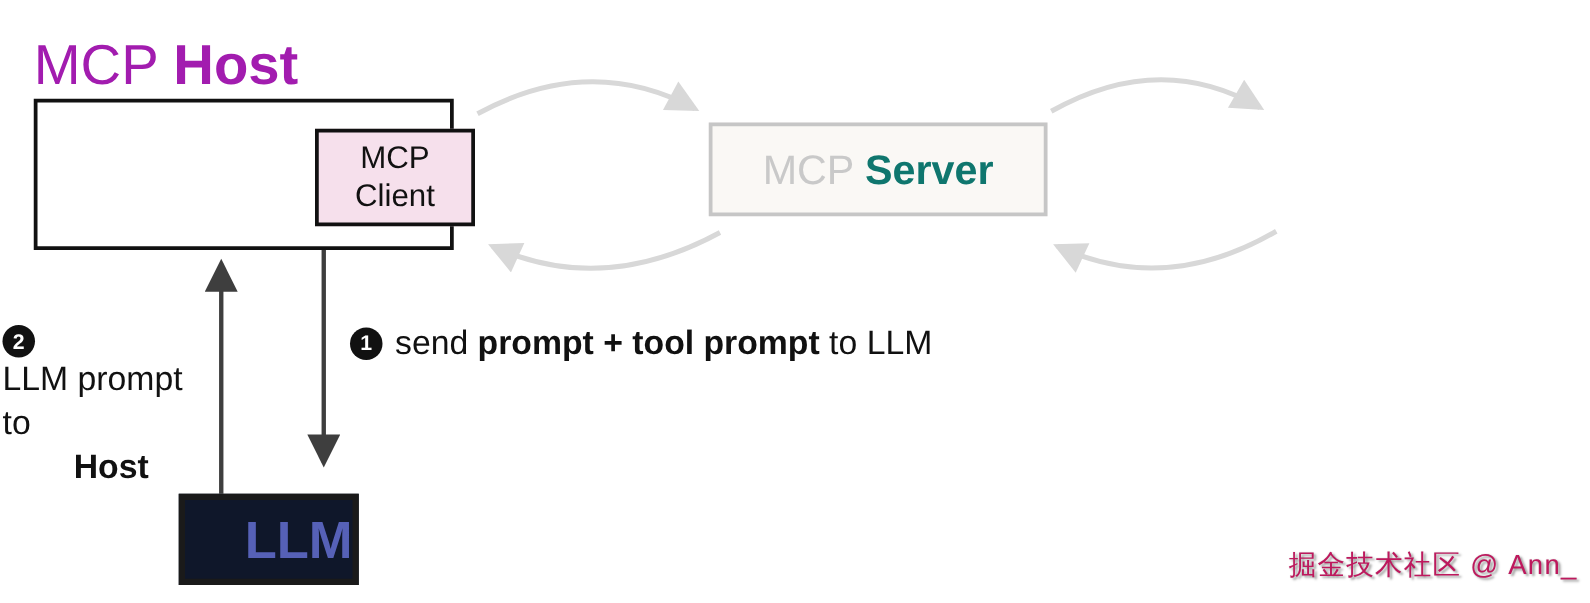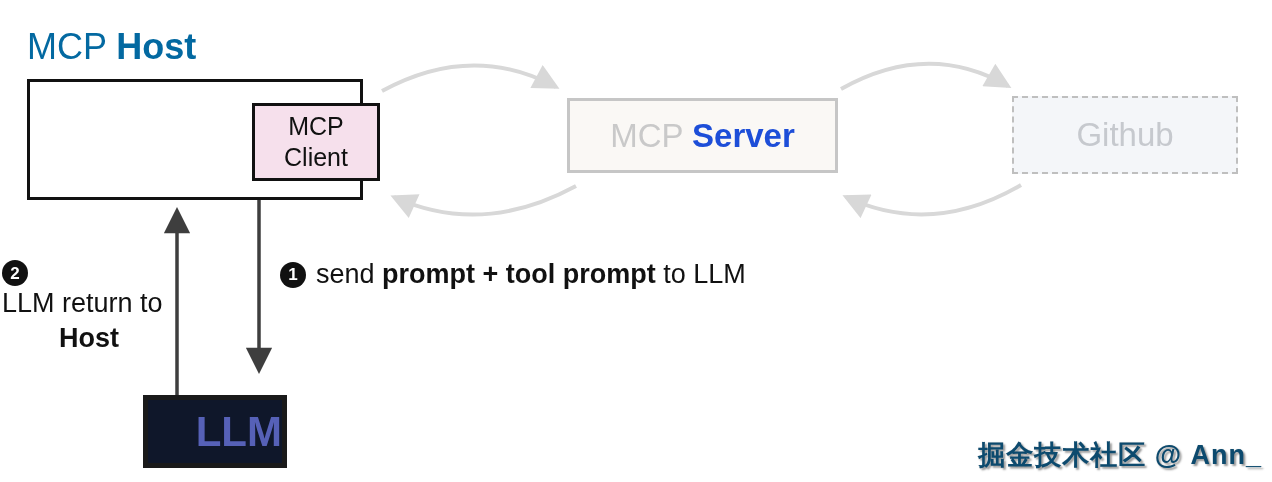--- a/index.html
+++ b/index.html
@@ -17,23 +17,23 @@
     position: absolute;
     left: 0; top: 0;
     width: 1272px; height: 482px;
     pointer-events: none;
   }
   .pre { white-space: pre; }
 
   .diagram-title {
     position: absolute;
     left: 27px; top: 26px;
-    font-size: 36px;
+    font-size: 45px;
     letter-spacing: 0px;
-    color: #0369a1;
+    color: #a21caf;
   }
   .diagram-title b { font-weight: 700; }
 
   .host-box {
     position: absolute;
     left: 27px; top: 79px;
     width: 336px; height: 121px;
     background: #ffffff;
     border: 3px solid #111111;
   }
@@ -59,21 +59,21 @@
     left: 567px; top: 98px;
     width: 271px; height: 75px;
     background: #faf8f5;
     border: 3px solid #c6c6c6;
     display: flex;
     align-items: center;
     justify-content: center;
     font-size: 33px;
     color: #c9c9c9;
   }
-  .server-box b { font-weight: 700; color: #1d4ed8; }
+  .server-box b { font-weight: 700; color: #0f766e; }
 
   .github-box {
     position: absolute;
     left: 1012px; top: 96px;
     width: 226px; height: 78px;
     background: #f4f6f9;
     border: 2.5px dashed #bfbfbf;
     display: flex;
     align-items: center;
     justify-content: center;
@@ -133,23 +133,23 @@
     gap: 10px;
   }
   .step2 .line3 {
     font-weight: 700;
     text-align: center;
   }
 
   .watermark {
     position: absolute;
     right: 10px; top: 437px;
-    font-size: 27px;
-    font-weight: 700;
-    color: #0c4a6e;
+    font-size: 22px;
+    font-weight: 400;
+    color: #be185d;
     text-shadow: 2px 2px 2px #999999, 0 0 1px #c9c9c9;
     letter-spacing: 1px;
   }
 </style>
 </head>
 <body>
 
 <div class="canvas">
 
   <svg class="arrows-layer" viewBox="0 0 1272 482" xmlns="http://www.w3.org/2000/svg">
@@ -178,36 +178,33 @@
   <div class="client-box">
     <span>MCP</span>
     <b>Client</b>
   </div>
 
   <div class="server-box">
       <span class="pre">MCP </span>
       <b>Server</b>
     </div>
 
-  <div class="github-box">
-      <span>Github</span>
-    </div>
 
   <div class="llm-box">
       <span>LLM</span>
     </div>
 
   <div class="step1">
     <span class="step-badge">1</span>
     <span><span class="pre">send </span><b class="pre">prompt + tool prompt</b><span class="pre"> to LLM</span></span>
   </div>
 
   <div class="step2">
     <div class="line1">
       <span class="step-badge">2</span>
     </div>
-    <div class="line2">LLM return to</div>
+    <div class="line2">LLM prompt to</div>
     <div class="line3">Host</div>
   </div>
 
   <div class="watermark">掘金技术社区 @ Ann_</div>
 
 </div>
 
 </body></html>

